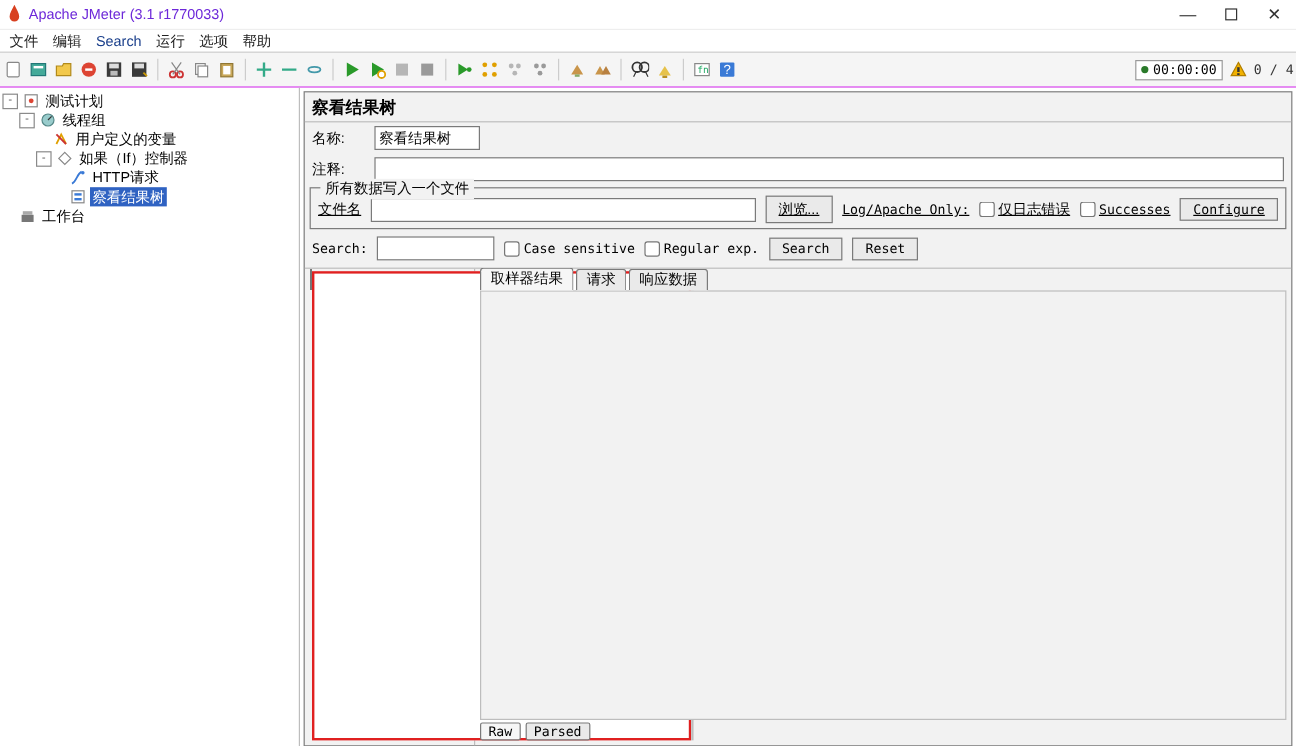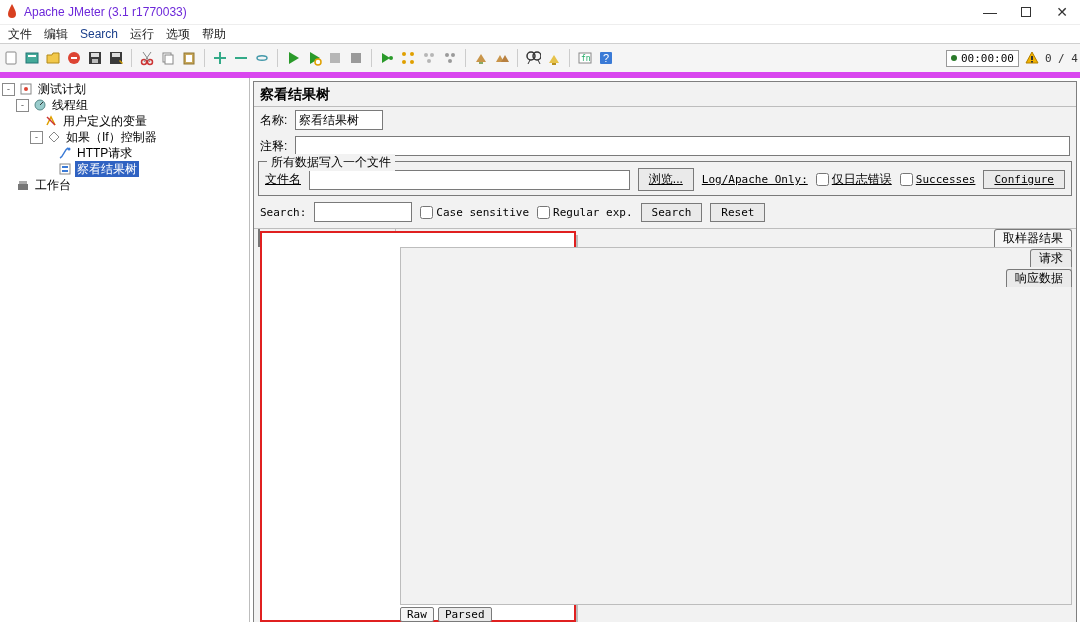--- a/index.html
+++ b/index.html
@@ -7,59 +7,59 @@
 .titlebar .logo{width:12px;height:16px;margin-right:6px;}
 .titlebar .logo svg{display:block;}
 .titlebar .title{flex:0 0 auto;color:#6d28d9;font-size:12px;}
 .titlebar .spacer{flex:1;}
 .winctrls{display:flex;gap:20px;color:#333;font-size:14px;padding-right:4px;}
 .winctrls span{display:inline-flex;width:16px;height:16px;align-items:center;justify-content:center;}
 .winctrls .box{width:10px;height:10px;border:1px solid #333;box-sizing:border-box;}
 .menubar{height:18px;display:flex;align-items:center;gap:4px;padding:0 4px;color:#222;}
 .menubar span{padding:0 4px;}
 .menubar .blue{color:#1a3f8b;}
-.toolbar{height:24px;display:flex;align-items:center;gap:3px;padding:2px;border-top:1px solid #cfcfcf;border-bottom:6px solid #d946ef;background:#f5f5f5;}
+.toolbar{height:24px;display:flex;align-items:center;gap:3px;padding:2px;border-top:1px solid #cfcfcf;border-bottom:1px solid #d946ef;background:#f5f5f5;}
 .toolbar .icon{width:18px;height:18px;display:inline-flex;align-items:center;justify-content:center;}
 .toolbar .icon svg{display:block;}
 .toolbar .sep{width:1px;height:18px;background:#ccc;margin:0 3px;}
 .toolbar .right{margin-left:auto;display:flex;align-items:center;gap:6px;}
 .toolbar .timebox{border:1px solid #999;padding:1px 4px;font-family:monospace;font-size:11px;background:#fff;display:flex;align-items:center;gap:4px;}
 .toolbar .timebox .dot{width:6px;height:6px;background:#2a7a2a;border-radius:50%;}
 .toolbar .warn{width:14px;height:14px;}
 .toolbar .ratio{font-family:monospace;font-size:11px;color:#333;}
 .main{display:flex;height:calc(622px - 24px - 18px - 28px);}
 .treepane{width:250px;border-right:1px solid #bdbdbd;padding:3px 2px;box-sizing:border-box;overflow:auto;}
 .treepane .row{display:flex;align-items:center;height:16px;line-height:16px;white-space:nowrap;}
 .treepane .twisty{width:11px;height:11px;border:1px solid #8a8a8a;display:inline-flex;align-items:center;justify-content:center;font-size:9px;font-family:monospace;margin-right:3px;color:#555;background:#fff;}
 .treepane .nowisty{width:13px;display:inline-block;}
 .treepane .ic{width:16px;height:14px;display:inline-flex;align-items:center;justify-content:center;margin-right:2px;}
 .treepane .label{padding:0 2px;}
 .treepane .sel{background:#2f62c2;color:#fff;}
 .rightpane{flex:1;display:flex;flex-direction:column;padding:3px 3px 3px 3px;box-sizing:border-box;min-width:0;}
 .panel{border:1px solid #7f7f7f;background:#f2f2f2;display:flex;flex-direction:column;flex:1;min-height:0;}
 .panel-title{font-size:14px;font-weight:bold;padding:4px 6px 2px 6px;border-bottom:1px solid #bdbdbd;}
-.form-row{display:flex;align-items:center;padding:3px 6px;gap:5px;}
+.form-row{display:flex;align-items:center;padding:3px 6px;gap:22px;}
 .form-row .lab{min-width:30px;}
 .form-row input[type=text]{flex:0 0 auto;}
 input[type=text]{font-family:inherit;font-size:12px;padding:1px 3px;border:1px solid #7a7a7a;background:#fff;height:16px;box-sizing:content-box;}
 .fieldset{border:1px solid #7a7a7a;margin:2px 4px;padding:6px 6px 4px 6px;position:relative;}
 .fieldset .legend{position:absolute;top:-8px;left:8px;background:#f2f2f2;padding:0 4px;font-size:12px;}
 .fieldset .inner{display:flex;align-items:center;gap:8px;text-decoration:underline;}
 .btn{border:1px solid #7a7a7a;background:#eaeaea;padding:2px 10px;font-family:inherit;font-size:12px;cursor:default;}
 .chk{display:inline-flex;align-items:center;gap:3px;}
 .chk input{margin:0;}
 .searchrow{display:flex;align-items:center;gap:8px;padding:4px 6px 6px 6px;border-bottom:1px solid #bdbdbd;}
 .panel-body{display:flex;flex:1;min-height:0;}
 .leftcol{width:142px;display:flex;flex-direction:row;border-right:1px solid #bdbdbd;padding:0 4px 4px 4px;box-sizing:border-box;}
 .leftcol select{width:100%;font-family:monospace;font-size:11px;height:18px;}
 .redbox{border:2px solid #e02020;flex:0 0 312px;margin-top:2px;background:#fff;}
 .whitebox{flex:1;background:#fff;border:1px solid #bdbdbd;margin-top:6px;}
 .scrollrow{display:flex;align-items:center;gap:4px;padding:2px 0 0 0;}
 .rightcol{flex:1;display:flex;flex-direction:column;padding:0 4px 4px 4px;box-sizing:border-box;min-width:0;}
-.tabs{display:flex;align-items:flex-end;gap:2px;height:18px;flex-direction:column;}
+.tabs{display:flex;align-items:flex-end;gap:2px;height:18px;}
 .tab{border:1px solid #7a7a7a;border-bottom:none;border-radius:3px 3px 0 0;padding:1px 8px;background:#eaeaea;font-family:SimSun,monospace;font-size:12px;position:relative;height:15px;line-height:15px;}
 .tab.active{background:#f6f6f6;height:16px;}
 .tabcontent{flex:1;background:#f2f2f2;border:1px solid #bdbdbd;}
 .bottom-tabs{display:flex;gap:4px;padding:2px 0 0 0;}
 .btab{border:1px solid #7a7a7a;border-radius:2px;padding:0 6px;font-family:monospace;font-size:11px;background:#eaeaea;}
 .btab.active{background:#f6f6f6;}
 </style>
 </head>
 <body>
 

